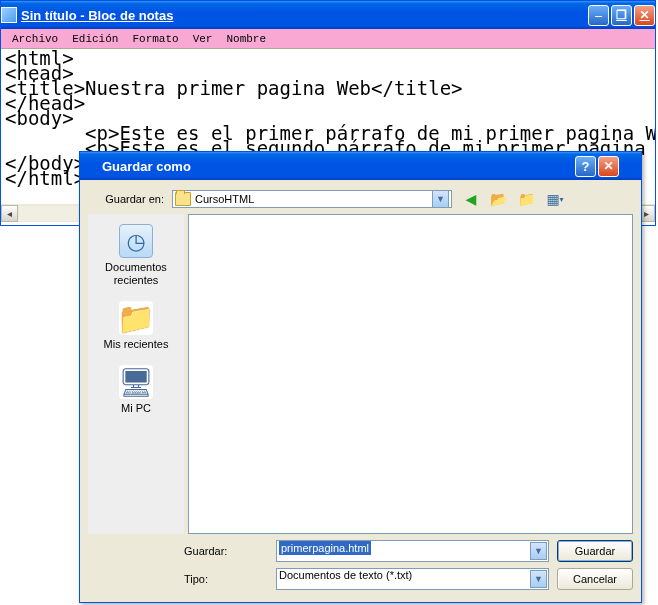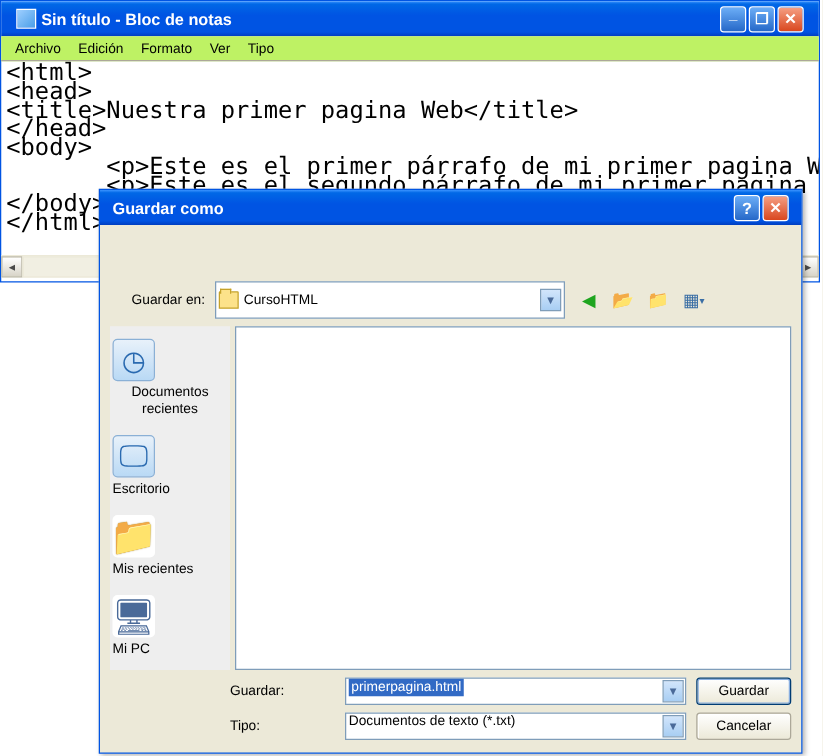--- a/index.html
+++ b/index.html
@@ -20,24 +20,25 @@
     width: 656px;
     height: 226px;
     border: 1px solid #0054E3;
     background: #fff;
   }
   .titlebar {
     height: 28px;
     background: linear-gradient(to bottom, #3a93ff 0%, #0068e6 8%, #0054E3 40%, #0054E3 88%, #003ec0 100%);
     display: flex;
     align-items: center;
-    padding: 0 12px;
+    padding: 0 0;
     color: #fff;
     font-weight: bold;
     font-size: 13px;
+    text-decoration: underline;
   }
   .titlebar-icon {
     width: 16px; height: 16px; margin-right: 4px;
     background: linear-gradient(135deg,#9ecfff,#4a9ee8);
     border: 1px solid #fff;
     position: relative;
   }
   .title-text { flex: 1; }
   .win-btns { display: flex; gap: 2px; }
   .win-btn {
@@ -45,27 +46,28 @@
     background: linear-gradient(to bottom,#6caef7,#2668c8);
     border: 1px solid #fff;
     border-radius: 3px;
     color: #fff;
     display: flex; align-items: center; justify-content: center;
     font-family: Arial; font-size: 12px; font-weight: bold;
   }
   .win-btn.close { background: linear-gradient(to bottom,#f59f83,#d9471f); }
   .menubar {
     height: 20px;
-    background: #bef264;
+    background: #f9a8d4;
     display: flex;
     align-items: center;
     padding: 0 4px;
     border-bottom: 1px solid #aca899;
     color: #000;
     font-size: 11px;
+    font-family: Liberation Mono, monospace;
   }
   .menu-item { padding: 2px 7px; }
   .editor {
     font-family: 'Lucida Console', monospace;
     font-size: 19px;
     line-height: 15px;
     padding: 2px 4px;
     white-space: pre;
     height: 156px;
     overflow: hidden;
@@ -93,36 +95,35 @@
     width: 563px;
     height: 452px;
     background: #ece9d8;
     border: 1px solid #0054E3;
     box-shadow: 2px 2px 4px rgba(0,0,0,0.3);
   }
   .dlg-titlebar {
     height: 28px;
     background: linear-gradient(to bottom, #3a93ff 0%, #0068e6 8%, #0054E3 40%, #0054E3 88%, #003ec0 100%);
     display: flex; align-items: center;
-    padding: 0 10px;
+    padding: 0 22px;
     color: #fff; font-weight: bold; font-size: 13px;
   }
   .dlg-body {
     display: flex; flex-direction: column;
     padding: 10px 8px 6px 8px;
     height: calc(100% - 28px);
   }
   .dlg-row {
     display: flex; align-items: center;
     margin-bottom: 6px;
-    margin-top: 35px;
   }
   .dlg-label { width: 84px; text-align: right; padding-right: 8px; }
   .combo {
-    flex: 1; height: 30px;
+    flex: 1; height: 18px;
     background: #fff;
     border: 1px solid #7f9db9;
     display: flex; align-items: center;
     padding: 0 2px;
     position: relative;
   }
   .combo .folder-ico {
     width: 16px; height: 14px; margin-right: 4px;
     background: #fce28a; border: 1px solid #c5a22a;
     border-radius: 1px 1px 0 0;
@@ -149,21 +150,21 @@
   .main-area { flex:1; display:flex; gap:4px; }
   .places-bar {
     width: 96px;
     background: #eee;
     border: 0;
     display:flex; flex-direction:column;
     padding: 4px 0;
     gap: 2px;
   }
   .place {
-    display:flex; flex-direction:column; align-items:flex-start;
+    display:flex; flex-direction:column; align-items:center;
     padding: 6px 2px;
     font-size: 11px;
     text-align:center;
     line-height: 13px;
   }
   .place-icon {
     width: 34px; height: 34px; margin-bottom: 3px;
     border-radius: 4px;
     display:flex; align-items:center; justify-content:center;
     font-size: 24px;
@@ -232,21 +233,21 @@
         </div>
       <div class="win-btn">❐</div>
       <div class="win-btn close">✕</div>
     </div>
   </div>
   <div class="menubar">
     <div class="menu-item">Archivo</div>
     <div class="menu-item">Edición</div>
     <div class="menu-item">Formato</div>
     <div class="menu-item">Ver</div>
-    <div class="menu-item">Tipo</div>
+    <div class="menu-item">Nombre</div>
   </div>
   <div class="editor">&lt;html&gt;
 &lt;head&gt;
 &lt;title&gt;Nuestra primer pagina Web&lt;/title&gt;
 &lt;/head&gt;
 &lt;body&gt;
        &lt;p&gt;Este es el primer párrafo de mi primer pagina Web&lt;/p&gt;
        &lt;p&gt;Este es el segundo párrafo de mi primer pagina Web&lt;/p&gt;
 &lt;/body&gt;
 &lt;/html&gt;</div>
@@ -278,24 +279,20 @@
         <div class="tb-ico ico-views">▦<span style="font-size:8px">▾</span></div>
       </div>
     </div>
     <div class="main-area">
       <div class="places-bar">
         <div class="place">
           <div class="place-icon pi-recent"></div>
           <span>Documentos recientes</span>
         </div>
         <div class="place">
-          <div class="place-icon pi-desktop"></div>
-          <span>Escritorio</span>
-        </div>
-        <div class="place">
           <div class="place-icon pi-docs"></div>
           <span>Mis recientes</span>
         </div>
         <div class="place">
           <div class="place-icon pi-mypc"></div>
           <span>Mi PC</span>
         </div>
       </div>
       <div class="file-list"></div>
     </div>

